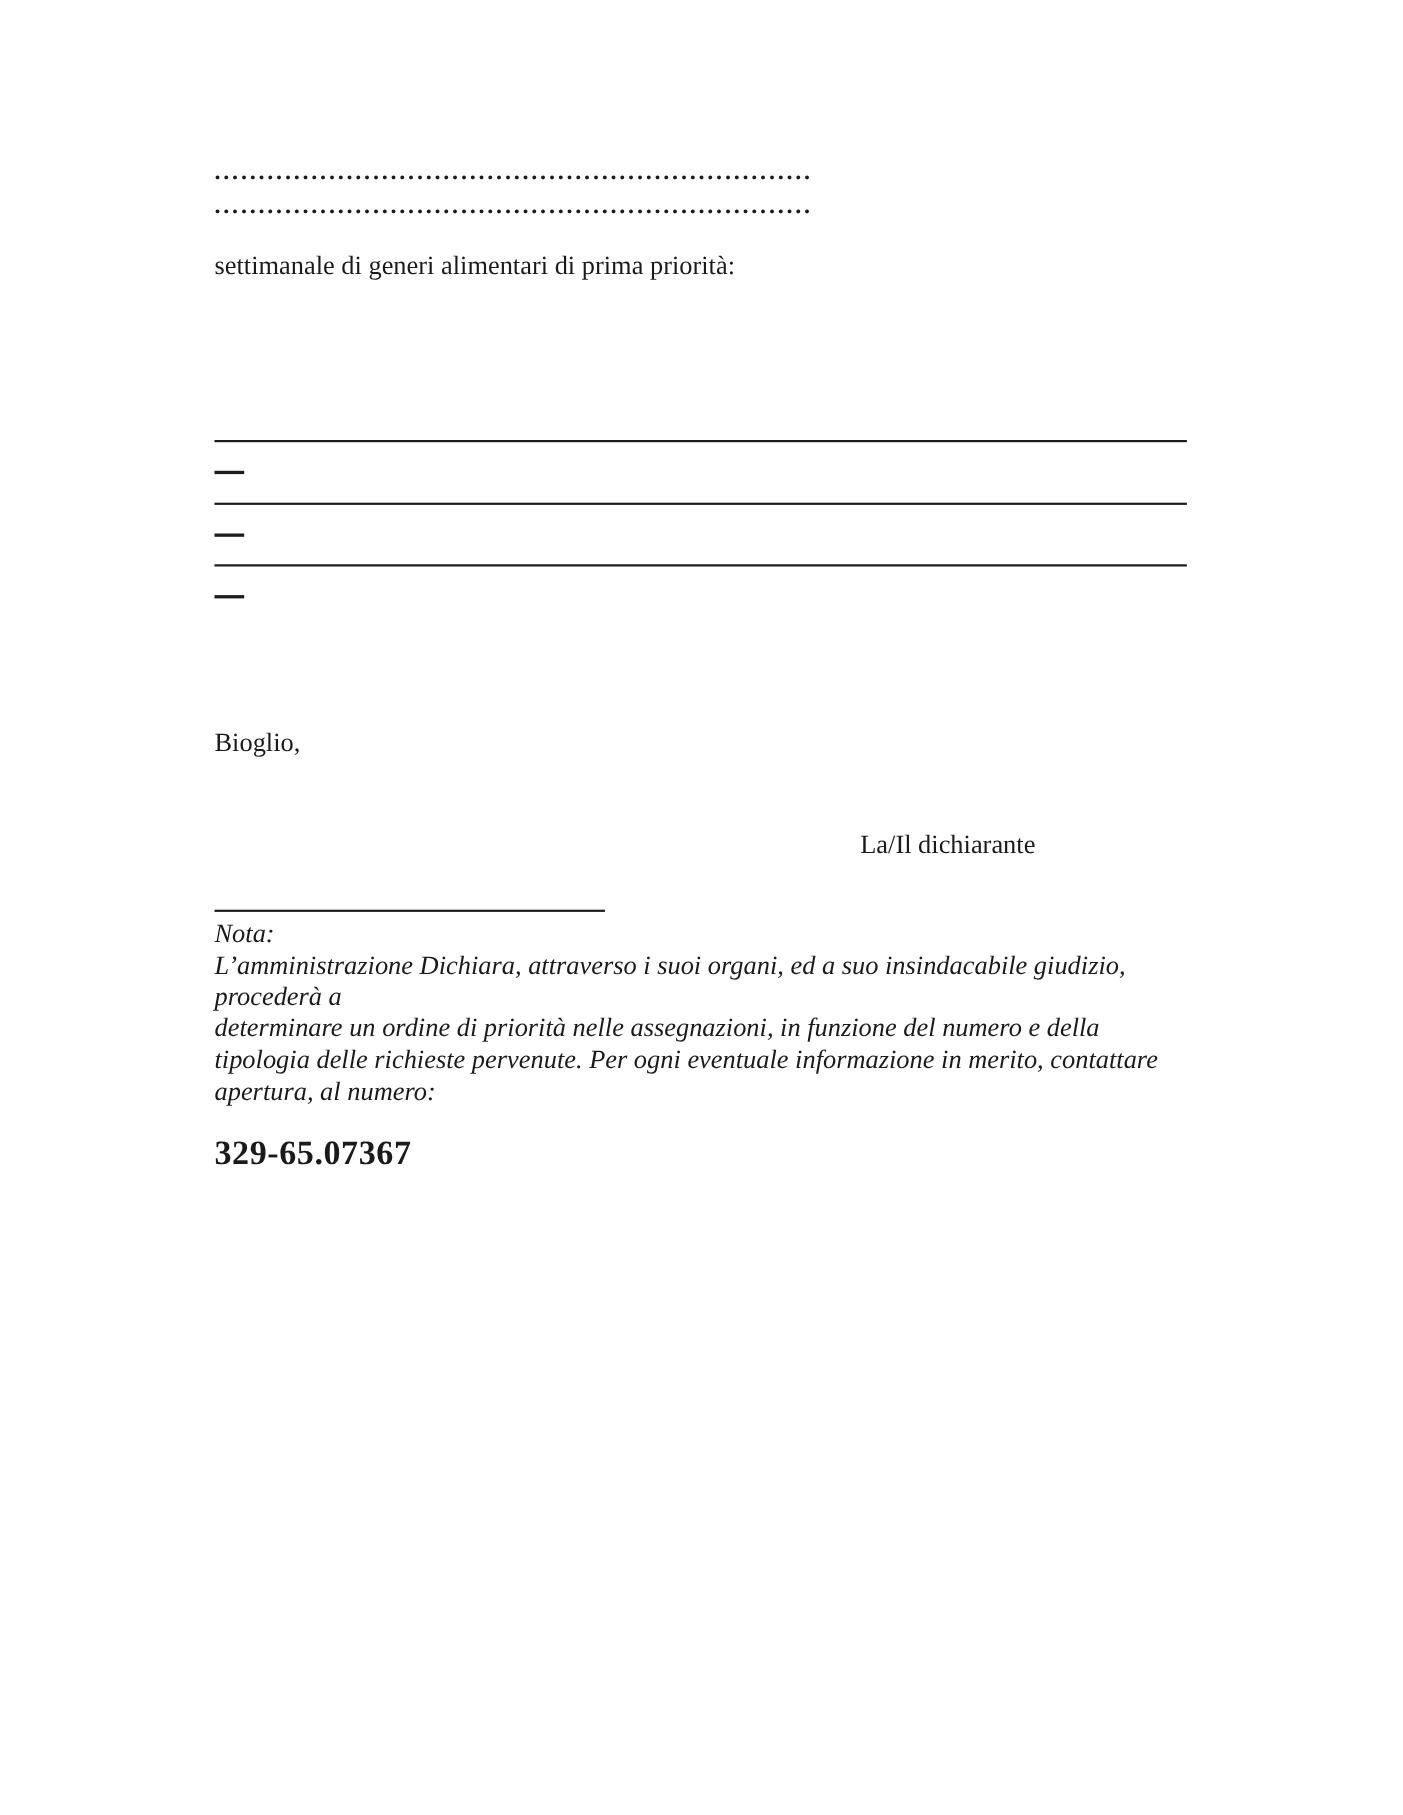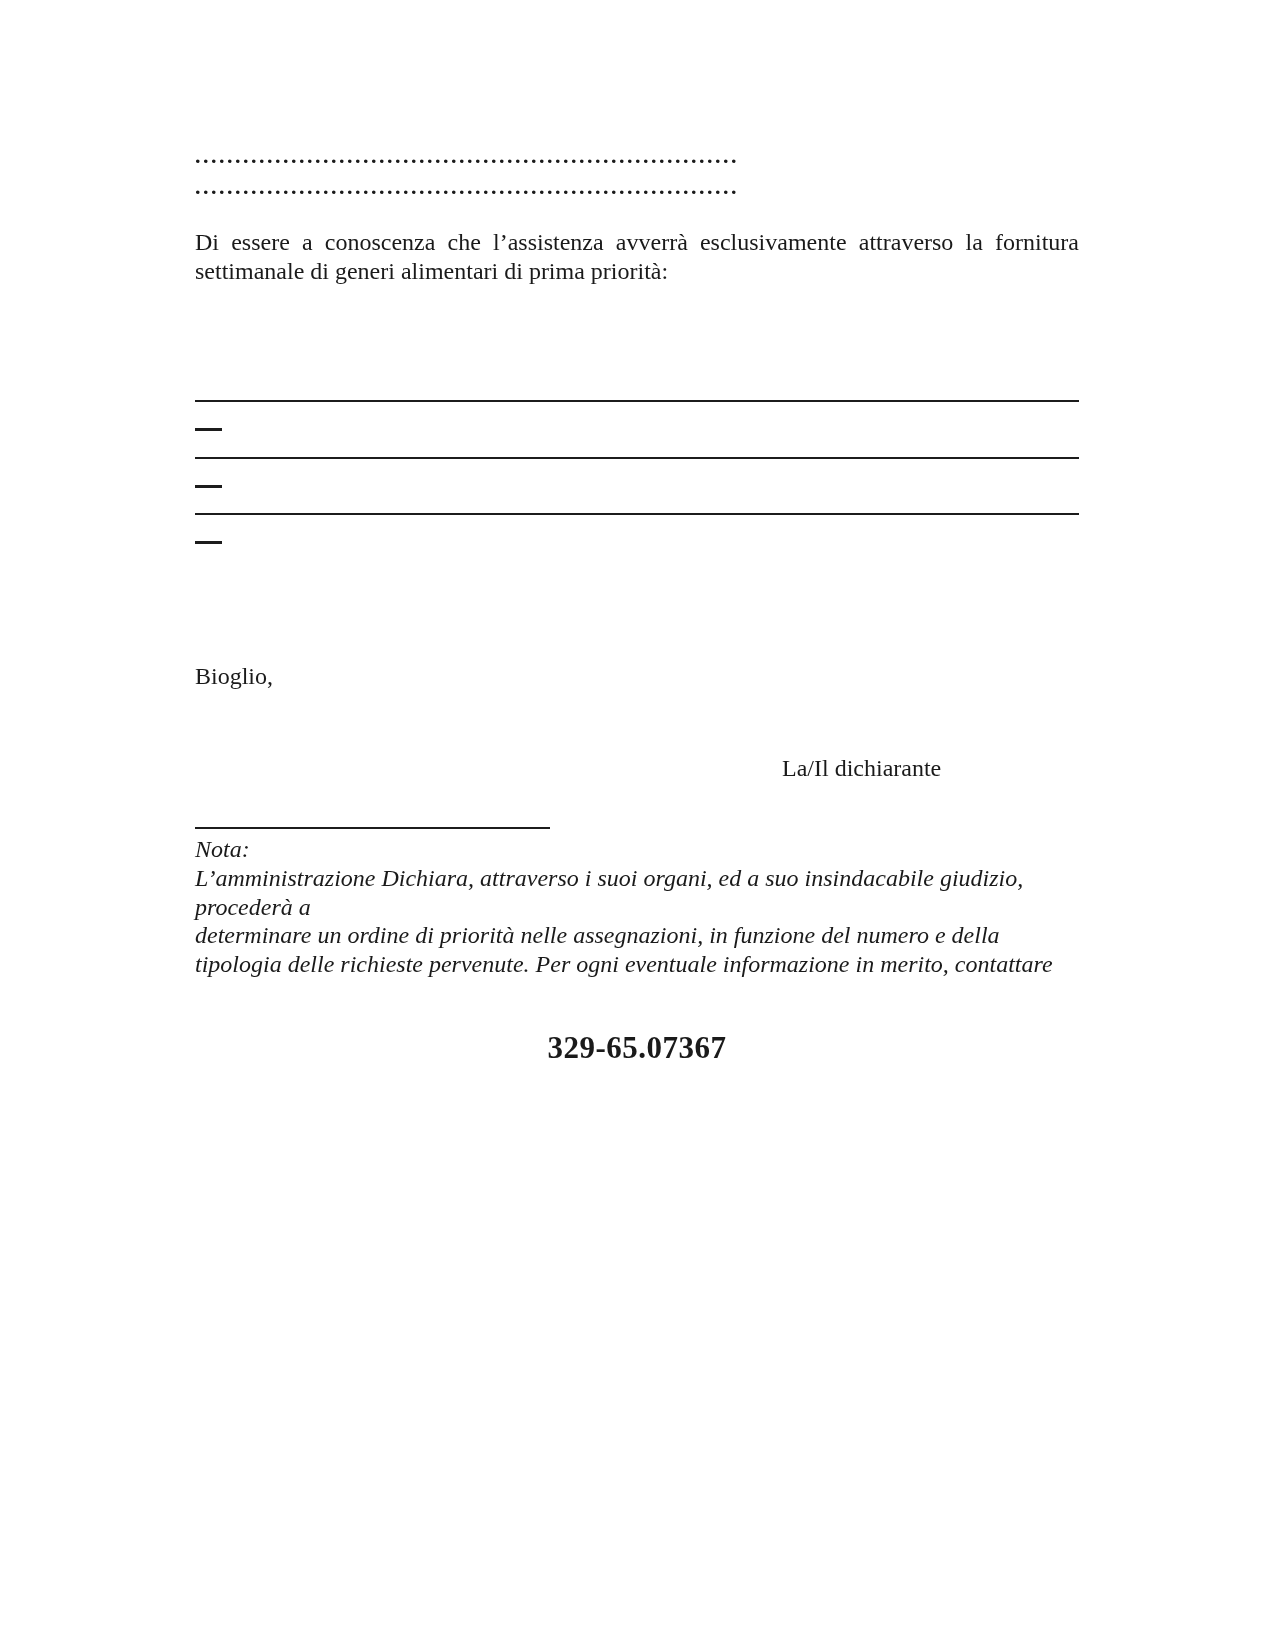--- a/index.html
+++ b/index.html
@@ -28,39 +28,37 @@
     border-top:2px solid #1c1c1c;
     height:0;
   }
   .stub{
     border-top:3px solid #1c1c1c;
     width:27px;
     height:0;
   }
   .nota{line-height:28.8px;font-style:italic;}
   .phone{
-    text-align:center;
     font-weight:bold;
     font-size:31px;
     letter-spacing:0.5px;
   }
   .signer{white-space:nowrap;}
 </style>
 </head>
 <body>
 
 <div id="page">
 
   <div class="abs" style="top:140px">
     <div class="dotted">....................................................................</div>
     <div class="dotted">....................................................................</div>
   </div>
 
   <div class="abs para" style="top:228px">
-    <div class="jline">Di essere a conoscenza che l’assistenza avverrà esclusivamente attraverso la fornitura</div>
     <div>settimanale di generi alimentari di prima priorità:</div>
   </div>
 
 
   <div class="abs rule" style="top:400px"></div>
   <div class="abs stub" style="top:428px"></div>
   <div class="abs rule" style="top:457px"></div>
   <div class="abs stub" style="top:485px"></div>
   <div class="abs rule" style="top:513px"></div>
   <div class="abs stub" style="top:541px"></div>
@@ -71,17 +69,18 @@
   <div class="signer" style="position:absolute;left:782px;top:755px;font-family:Liberation Serif, serif;">La/Il dichiarante</div>
 
   <div class="rule" style="position:absolute;left:195px;top:827px;width:355px;"></div>
 
   <div class="abs nota" style="top:835px">
     <div>Nota:</div>
     <div>L’amministrazione Dichiara, attraverso i suoi organi, ed a suo insindacabile giudizio,</div>
     <div>procederà a</div>
     <div>determinare un ordine di priorità nelle assegnazioni, in funzione del numero e della</div>
     <div>tipologia delle richieste pervenute. Per ogni eventuale informazione in merito, contattare</div>
+    <div>apertura, al numero:</div>
   </div>
 
   <div class="abs phone" style="top:1030px">329-65.07367</div>
 
 </div>
 
 </body></html>

